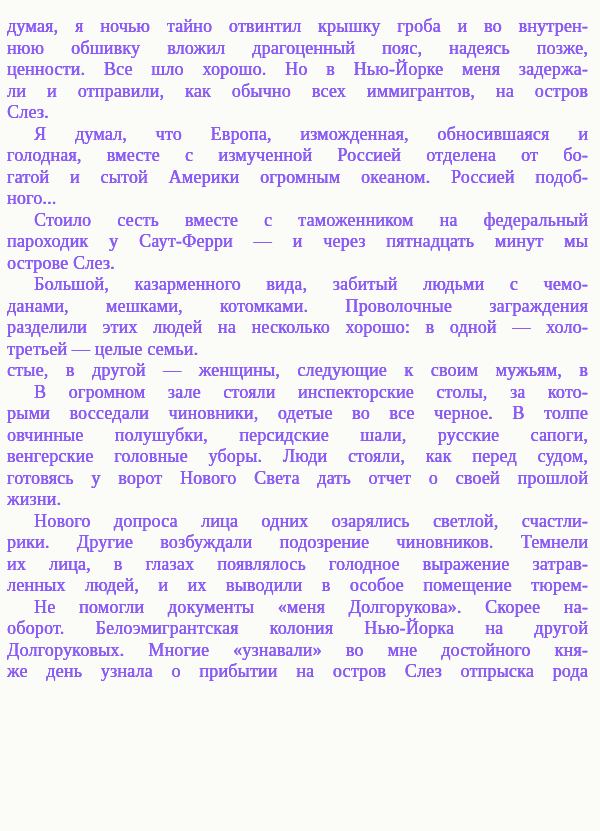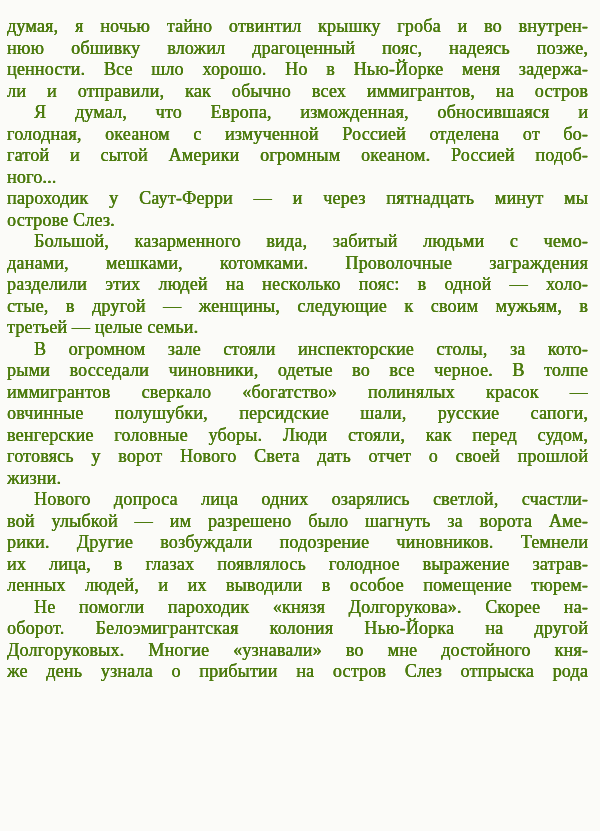--- a/index.html
+++ b/index.html
@@ -60,62 +60,62 @@
     left: 13px;
     top: 850px;
     font-size: 20px;
     letter-spacing: 0.5px;
     text-shadow: 0.3px 0 0 currentColor;
   }
 </style>
 </head>
 <body style="background: rgb(251, 251, 248);">
 
-<div class="page" style="color: #4d7c0f;">
+<div class="page" style="color: #8b5cf6;">
   <div class="text-block">
       <div class="paragraph">
         <div class="line">думая, я ночью тайно отвинтил крышку гроба и во внутрен-</div>
         <div class="line">нюю обшивку вложил драгоценный пояс, надеясь позже,</div>
         <div class="line">ценности. Все шло хорошо. Но в Нью-Йорке меня задержа-</div>
         <div class="line">ли и отправили, как обычно всех иммигрантов, на остров</div>
+        <div class="line flush">Слез.</div>
       </div>
       <div class="paragraph">
         <div class="line indent">Я думал, что Европа, изможденная, обносившаяся и</div>
-        <div class="line">голодная, океаном с измученной Россией отделена от бо-</div>
+        <div class="line">голодная, вместе с измученной Россией отделена от бо-</div>
         <div class="line">гатой и сытой Америки огромным океаном. Россией подоб-</div>
         <div class="line flush">ного...</div>
       </div>
       <div class="paragraph">
+        <div class="line indent">Стоило сесть вместе с таможенником на федеральный</div>
         <div class="line">пароходик у Саут-Ферри — и через пятнадцать минут мы</div>
         <div class="line flush">острове Слез.</div>
       </div>
       <div class="paragraph">
         <div class="line indent">Большой, казарменного вида, забитый людьми с чемо-</div>
         <div class="line">данами, мешками, котомками. Проволочные заграждения</div>
-        <div class="line">разделили этих людей на несколько пояс: в одной — холо-</div>
+        <div class="line">разделили этих людей на несколько хорошо: в одной — холо-</div>
+        <div class="line flush">третьей — целые семьи.</div>
         <div class="line">стые, в другой — женщины, следующие к своим мужьям, в</div>
-        <div class="line flush">третьей — целые семьи.</div>
       </div>
       <div class="paragraph">
         <div class="line indent">В огромном зале стояли инспекторские столы, за кото-</div>
         <div class="line">рыми восседали чиновники, одетые во все черное. В толпе</div>
-        <div class="line">иммигрантов сверкало «богатство» полинялых красок —</div>
         <div class="line">овчинные полушубки, персидские шали, русские сапоги,</div>
         <div class="line">венгерские головные уборы. Люди стояли, как перед судом,</div>
         <div class="line">готовясь у ворот Нового Света дать отчет о своей прошлой</div>
         <div class="line flush">жизни.</div>
       </div>
       <div class="paragraph">
         <div class="line indent">Нового допроса лица одних озарялись светлой, счастли-</div>
-        <div class="line">вой улыбкой — им разрешено было шагнуть за ворота Аме-</div>
         <div class="line">рики. Другие возбуждали подозрение чиновников. Темнели</div>
         <div class="line">их лица, в глазах появлялось голодное выражение затрав-</div>
         <div class="line">ленных людей, и их выводили в особое помещение тюрем-</div>
       </div>
       <div class="paragraph">
-        <div class="line indent">Не помогли пароходик «князя Долгорукова». Скорее на-</div>
+        <div class="line indent">Не помогли документы «меня Долгорукова». Скорее на-</div>
         <div class="line">оборот. Белоэмигрантская колония Нью-Йорка на другой</div>
         <div class="line">Долгоруковых. Многие «узнавали» во мне достойного кня-</div>
         <div class="line">же день узнала о прибытии на остров Слез отпрыска рода</div>
       </div>
     </div>
   <div class="page-number">118</div>
 </div>
 
 </body></html>

